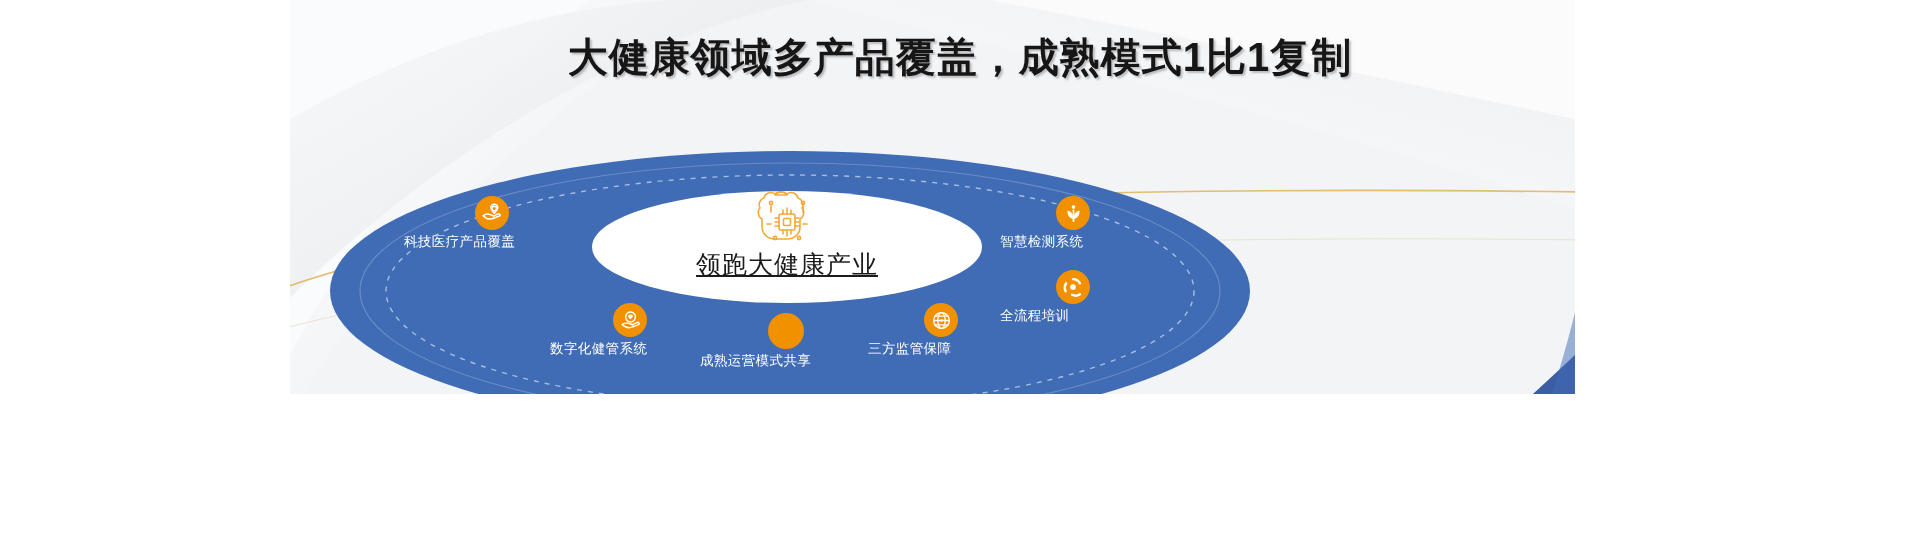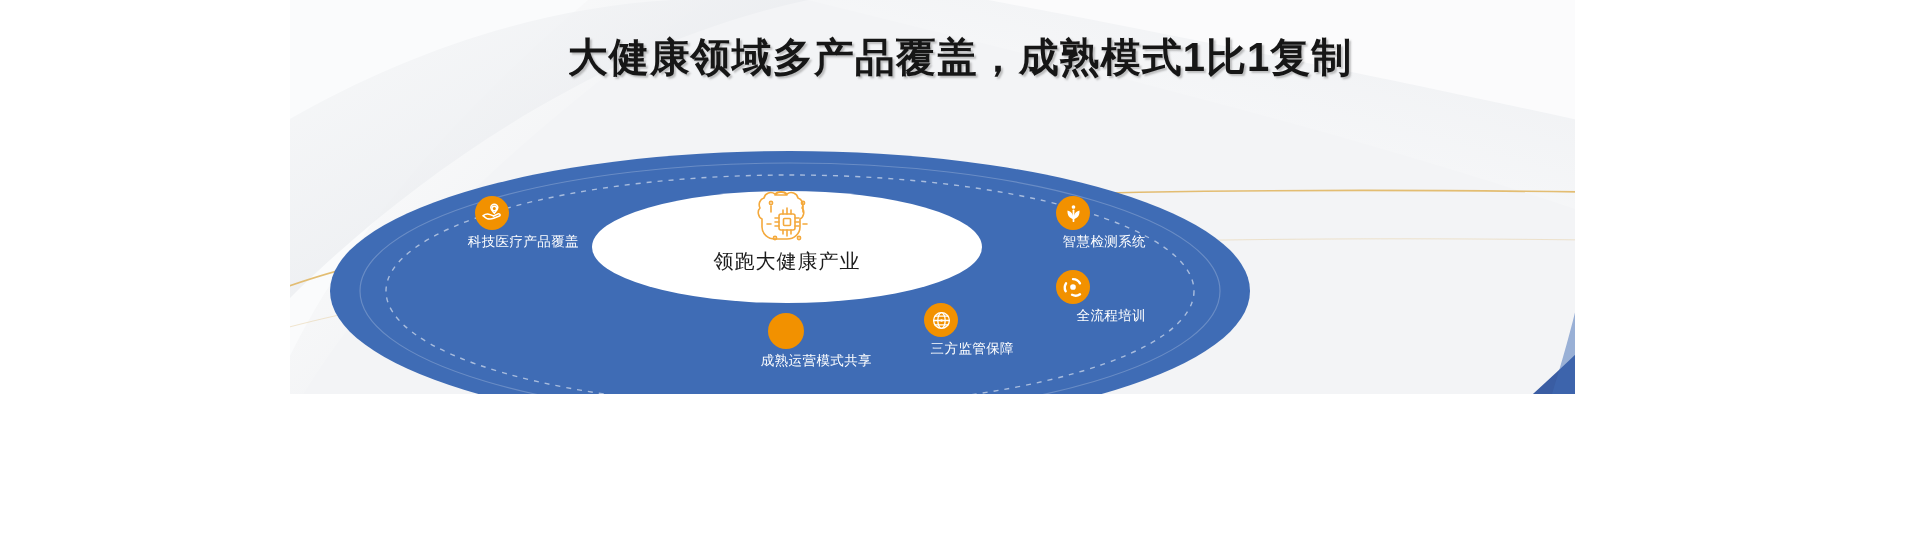--- a/index.html
+++ b/index.html
@@ -79,31 +79,32 @@
     position: absolute;
     left: 592px;
     top: 186px;
     width: 390px;
     text-align: center;
     z-index: 8;
   }
   .brain-icon { display:block; margin: 0 auto; }
   .center-title {
     margin-top: -4px;
-    font-size: 20px;
+    font-size: 25px;
     color: #1b1b1b;
     letter-spacing: 1px;
     font-family: "Liberation Sans", "DejaVu Sans", sans-serif;
+    text-decoration: underline;
   }
 
   
   .node {
     position: absolute;
     z-index: 9;
-    text-align: right;
+    text-align: left;
     white-space: nowrap;
   }
   .node-badge {
     width: 34px;
     height: 34px;
     border-radius: 50%;
     background: #f29100;
     margin: 0 auto 3px auto;
     display: flex;
     align-items: center;
@@ -214,20 +215,31 @@
         <path d="M2.5 14.5c2.5-2 5.5-2.2 8-1.2l4 1.6"></path>
         <path d="M2.5 14.5c3 3.3 7.8 4.6 12 3l6.5-2.6c1-.4 1.2-1.7.3-2.3-.6-.4-1.3-.4-1.9-.1l-5 2.4"></path>
         <circle cx="15.2" cy="6.2" r="2.6"></circle>
         <path d="M15.2 11.6c2.6-3 4-4.3 4-6.1a4 4 0 0 0-8 0c0 1.8 1.4 3.1 4 6.1z"></path>
       </svg>
     </div>
     <div class="node-label">科技医疗产品覆盖</div>
   </div>
 
 
+  <div class="node" style="left:550px; top:303px; width:160px;">
+    <div class="node-badge">
+      <svg width="21" height="21" viewBox="0 0 24 24" fill="none" stroke="#ffffff" stroke-width="1.7" stroke-linecap="round" stroke-linejoin="round">
+        <circle cx="12" cy="8" r="5.6"></circle>
+        <path d="M12 10.6c-1.8-1.8-2.7-2.6-2.7-3.8a1.7 1.7 0 0 1 2.7-1.3 1.7 1.7 0 0 1 2.7 1.3c0 1.2-.9 2-2.7 3.8z" fill="#fff" stroke="none"></path>
+        <path d="M2.6 16.5c2.6-1.8 5.6-2 8.1-1l4.1 1.6"></path>
+        <path d="M2.6 16.5c3 3.2 7.9 4.4 12.1 2.8l6.4-2.6c1-.4 1.1-1.7.2-2.3-.6-.4-1.3-.3-1.9 0l-5 2.4"></path>
+      </svg>
+    </div>
+    <div class="node-label">数字化健管系统</div>
+  </div>
 
   <div class="node" style="left:700px; top:313px; width:172px;">
     <div class="node-badge big"></div>
     <div class="node-label">成熟运营模式共享</div>
   </div>
 
   <div class="node" style="left:868px; top:303px; width:146px;">
     <div class="node-badge">
       <svg width="21" height="21" viewBox="0 0 24 24" fill="none" stroke="#ffffff" stroke-width="1.5" stroke-linecap="round" stroke-linejoin="round">
         <circle cx="12" cy="12" r="9"></circle>

